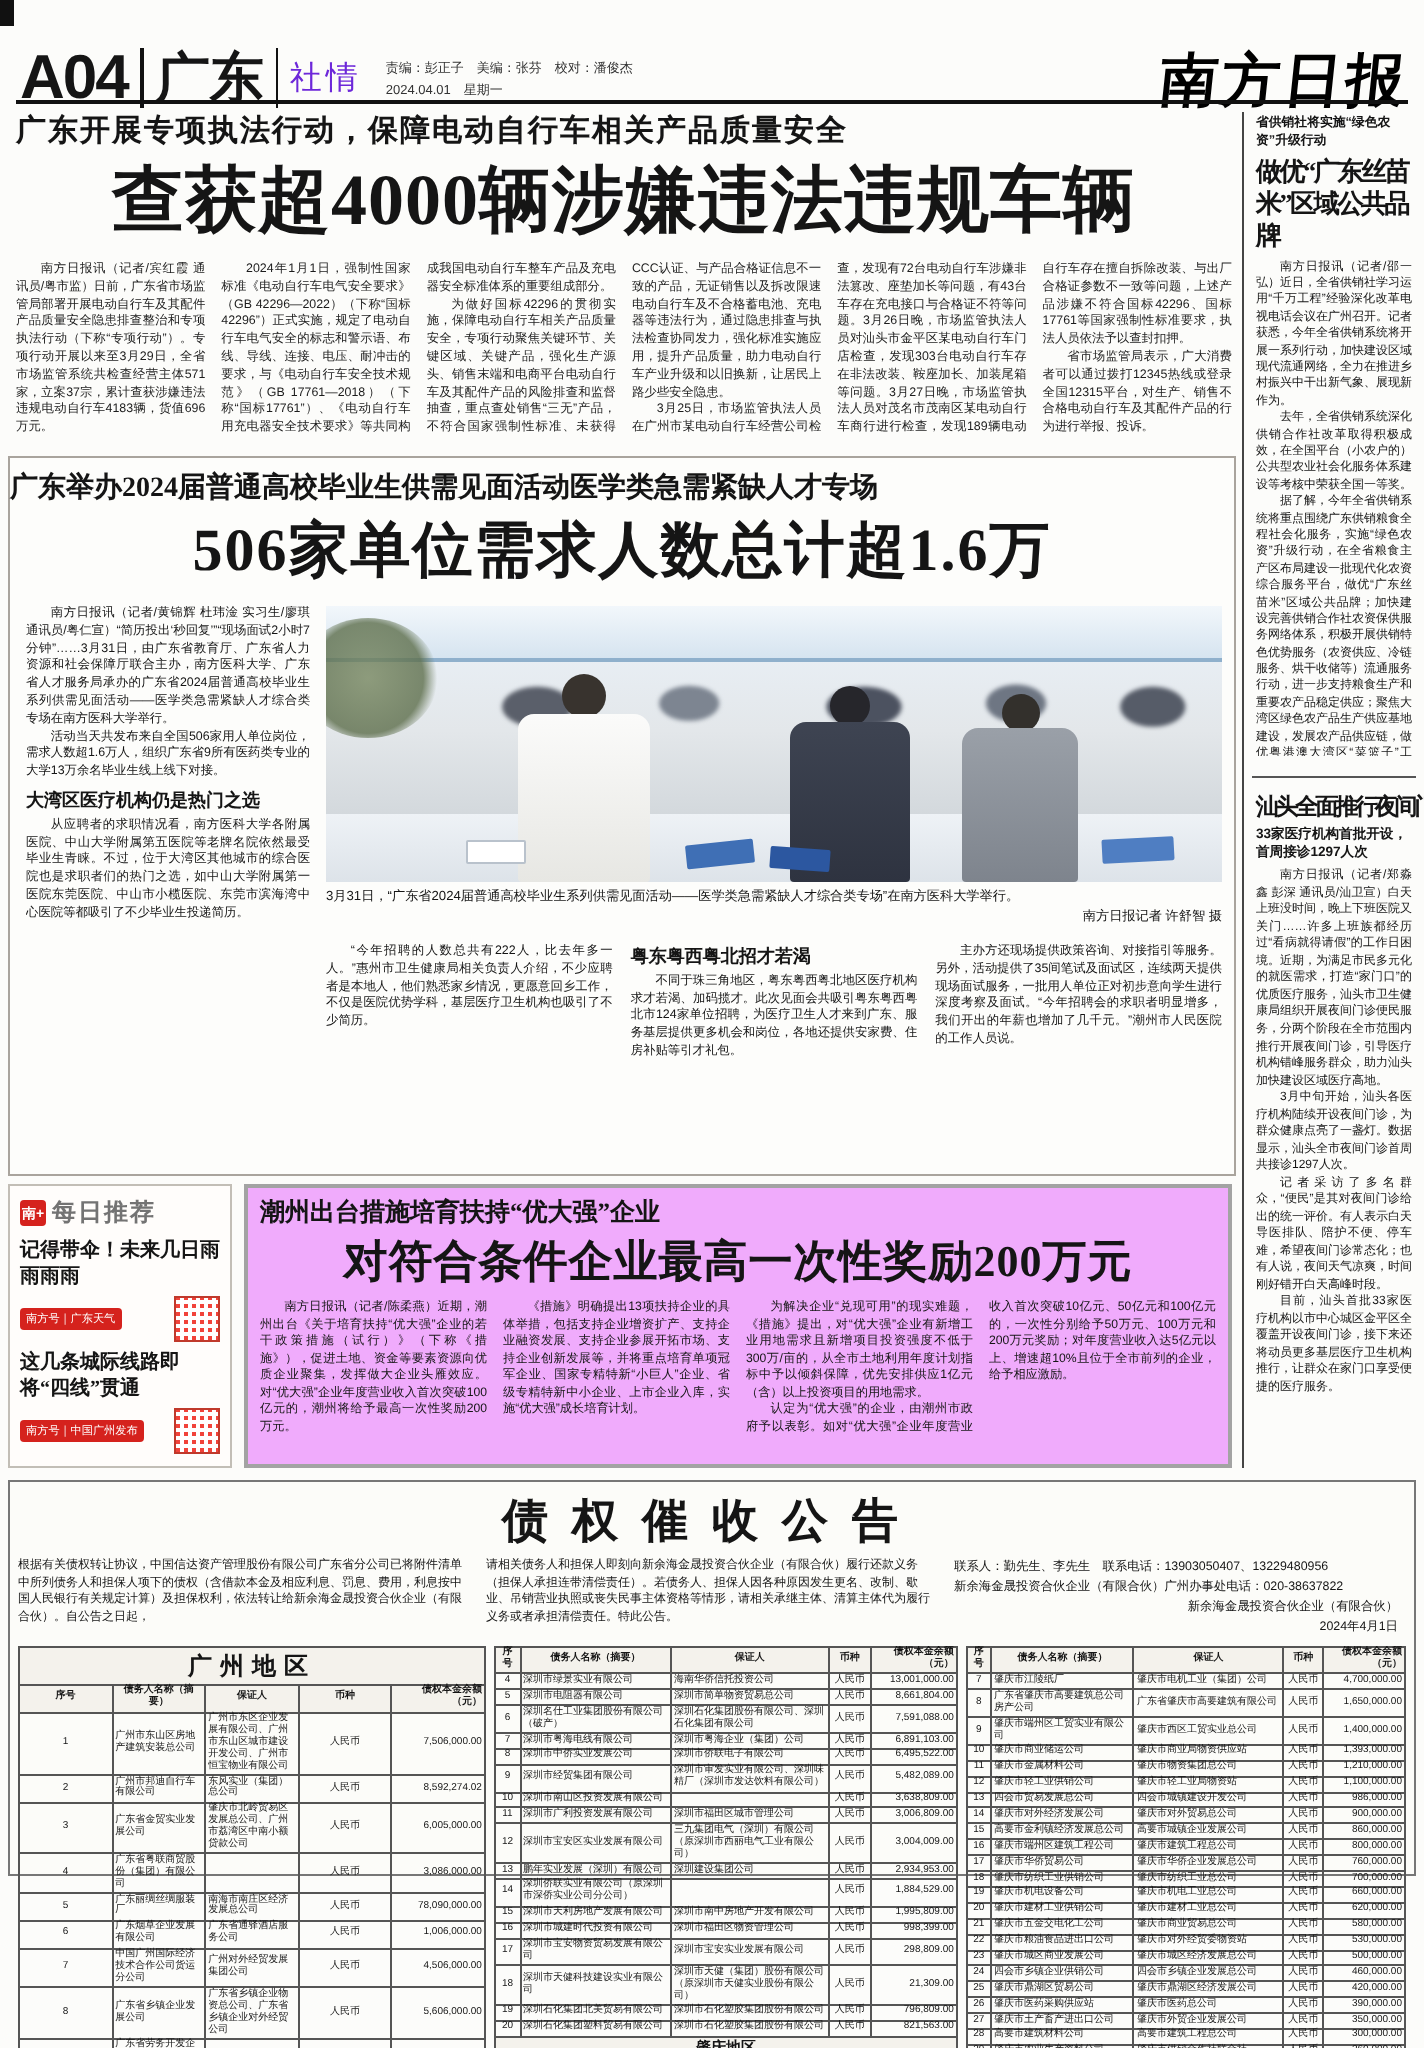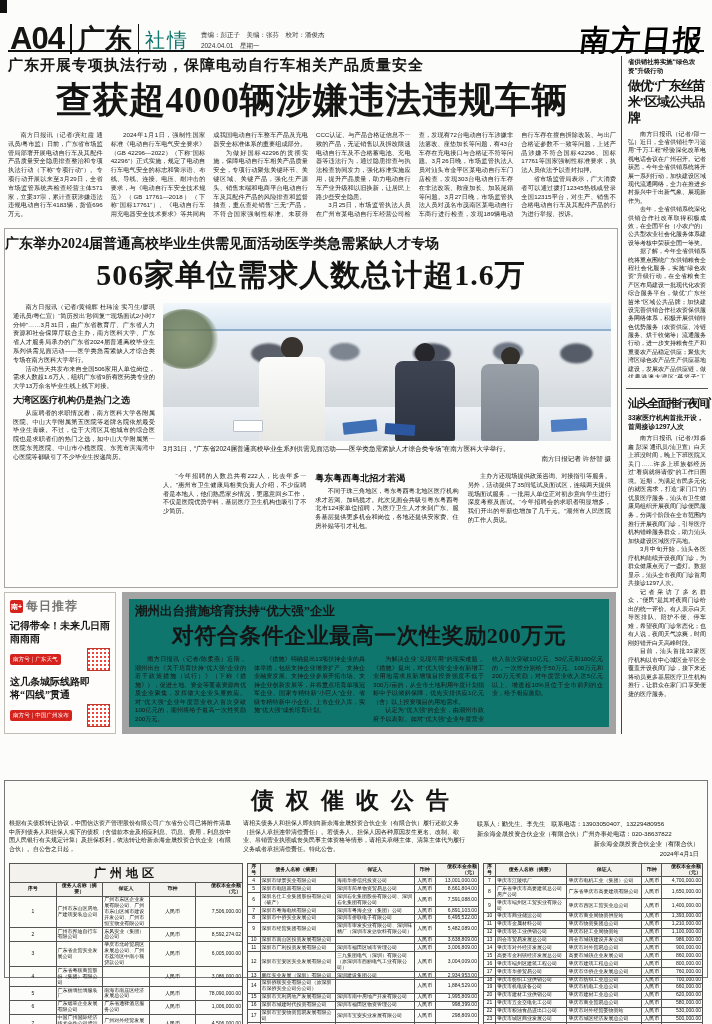--- a/index.html
+++ b/index.html
@@ -6,21 +6,21 @@
   #page{position:relative;width:712px;height:1024px;margin:0 auto;background:#fcfcfa;
         font-family:"Liberation Sans",sans-serif;color:#151515;overflow:hidden;}
   .serif{font-family:"Liberation Serif","DejaVu Serif",serif;}
   
   #corner-mark{position:absolute;left:0;top:0;width:7px;height:13px;background:#111;}
   #hdr{position:absolute;left:10px;top:0;right:8px;height:42px;display:flex;align-items:flex-start;margin-top:21px;}
   #hdr .pgno{font-size:31px;font-weight:900;line-height:36px;letter-spacing:-1px;}
   #hdr .bar{width:2px;height:30px;background:#111;margin:3px 6px 0 6px;}
   #hdr .bar.thin{width:1px;}
   #hdr .sec{font-size:27px;font-weight:900;line-height:36px;}
-  #hdr .subsec{font-size:20px;font-weight:400;line-height:38px;color:#0f766e;letter-spacing:2px;}
+  #hdr .subsec{font-size:16px;font-weight:400;line-height:38px;color:#6d28d9;letter-spacing:2px;}
   #hdr .credits{margin-left:12px;margin-top:8px;font-size:6.5px;line-height:1.7;color:#333;white-space:nowrap;}
   #hdr .spacer{flex:1;}
   #hdr .masthead{font-family:"DejaVu Serif",serif;font-weight:900;font-size:29px;line-height:38px;
        transform:skewX(-6deg);letter-spacing:2px;color:#000;}
   #hdr-rule{position:absolute;left:8px;right:8px;top:50px;border-top:2px solid #111;}
   
   .para p{margin:0;text-indent:2em;text-align:justify;}
   .kicker{font-weight:900;text-align:left;}
   .headline{font-weight:900;text-align:center;}
   .subhead{font-weight:900;font-size:9px;margin:3px 0 2px 0;text-align:left;}
@@ -73,27 +73,27 @@
                display:flex;align-items:center;justify-content:center;border-radius:2px;}
   #promo .title{font-size:12px;font-weight:900;color:#737373;letter-spacing:1px;}
   #promo .p-head{font-size:10px;font-weight:900;line-height:1.3;margin-top:4px;}
   #promo .tag-row{display:flex;align-items:center;justify-content:space-between;margin-top:3px;}
   #promo .pill{background:#d5221d;color:#fff;font-size:5.6px;padding:1.5px 3px;border-radius:2px;white-space:nowrap;}
   .qr{width:21px;height:21px;border:1px solid #c0392b;background:
       repeating-linear-gradient(0deg,#c4241f 0 2px,#fff 2px 4px),
       repeating-linear-gradient(90deg,#c4241f 0 2px,#fff 2px 4px);
       background-blend-mode:screen;}
   
-  #a3{position:absolute;left:122px;top:592px;width:494px;height:142px;border:7px solid #a3a3a3;box-sizing:border-box;padding:4px 6px;background:#0f766e;}
+  #a3{position:absolute;left:122px;top:592px;width:494px;height:142px;border:2px solid #a3a3a3;box-sizing:border-box;padding:4px 6px;background:#f0abfc;}
   #a3 .kicker{font-size:12.5px;}
   #a3 .headline{font-size:22px;letter-spacing:0.5px;margin-top:1px;}
   #a3 .body{margin-top:4px;height:92px;overflow:hidden;font-size:6.1px;line-height:1.4;column-count:4;column-gap:8px;}
   
   #notice{position:absolute;left:4px;top:740px;width:704px;height:198px;border:1px solid #777;
-          box-sizing:border-box;padding:3px 4px;background:#fcfcf9;margin-top:40px;}
+          box-sizing:border-box;padding:3px 4px;background:#fcfcf9;}
   #notice .title{font-size:23px;font-weight:900;text-align:center;letter-spacing:12px;margin:1px 0 3px 0;}
   #notice .intro-row{display:flex;gap:8px;font-size:6px;line-height:1.42;}
   #notice .icol{width:226px;}
   #notice .contact{width:222px;font-size:6.2px;line-height:1.6;}
   #notice .contact .rt{text-align:right;}
   #tables-row{display:flex;gap:4px;margin-top:4px;align-items:flex-start;}
   .tbl-wrap{overflow:hidden;height:210px;}
   #t0{width:236px;} #t1{width:234px;} #t2{width:222px;}
   table.dt{width:100%;border-collapse:collapse;table-layout:fixed;font-size:5px;line-height:1.18;}
   table.dt th,table.dt td{border:0.5px solid #555;padding:0.5px 1px;vertical-align:middle;word-break:break-all;}

